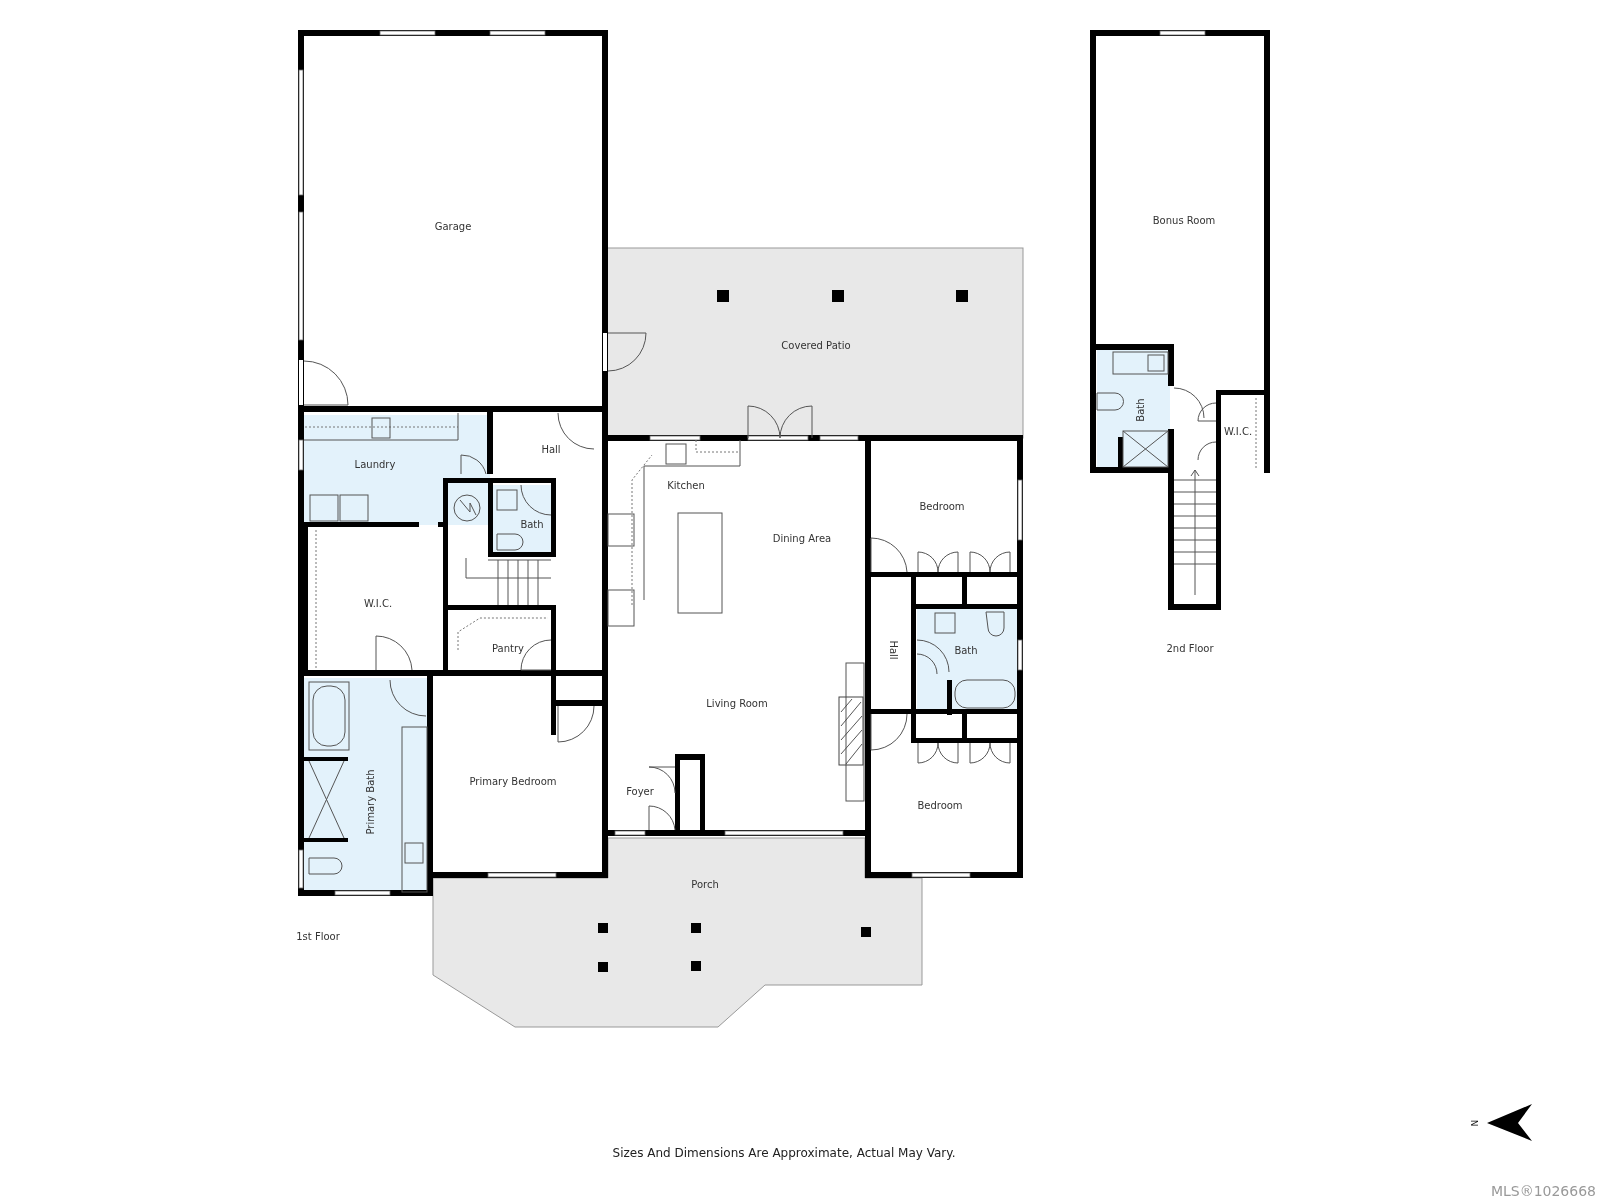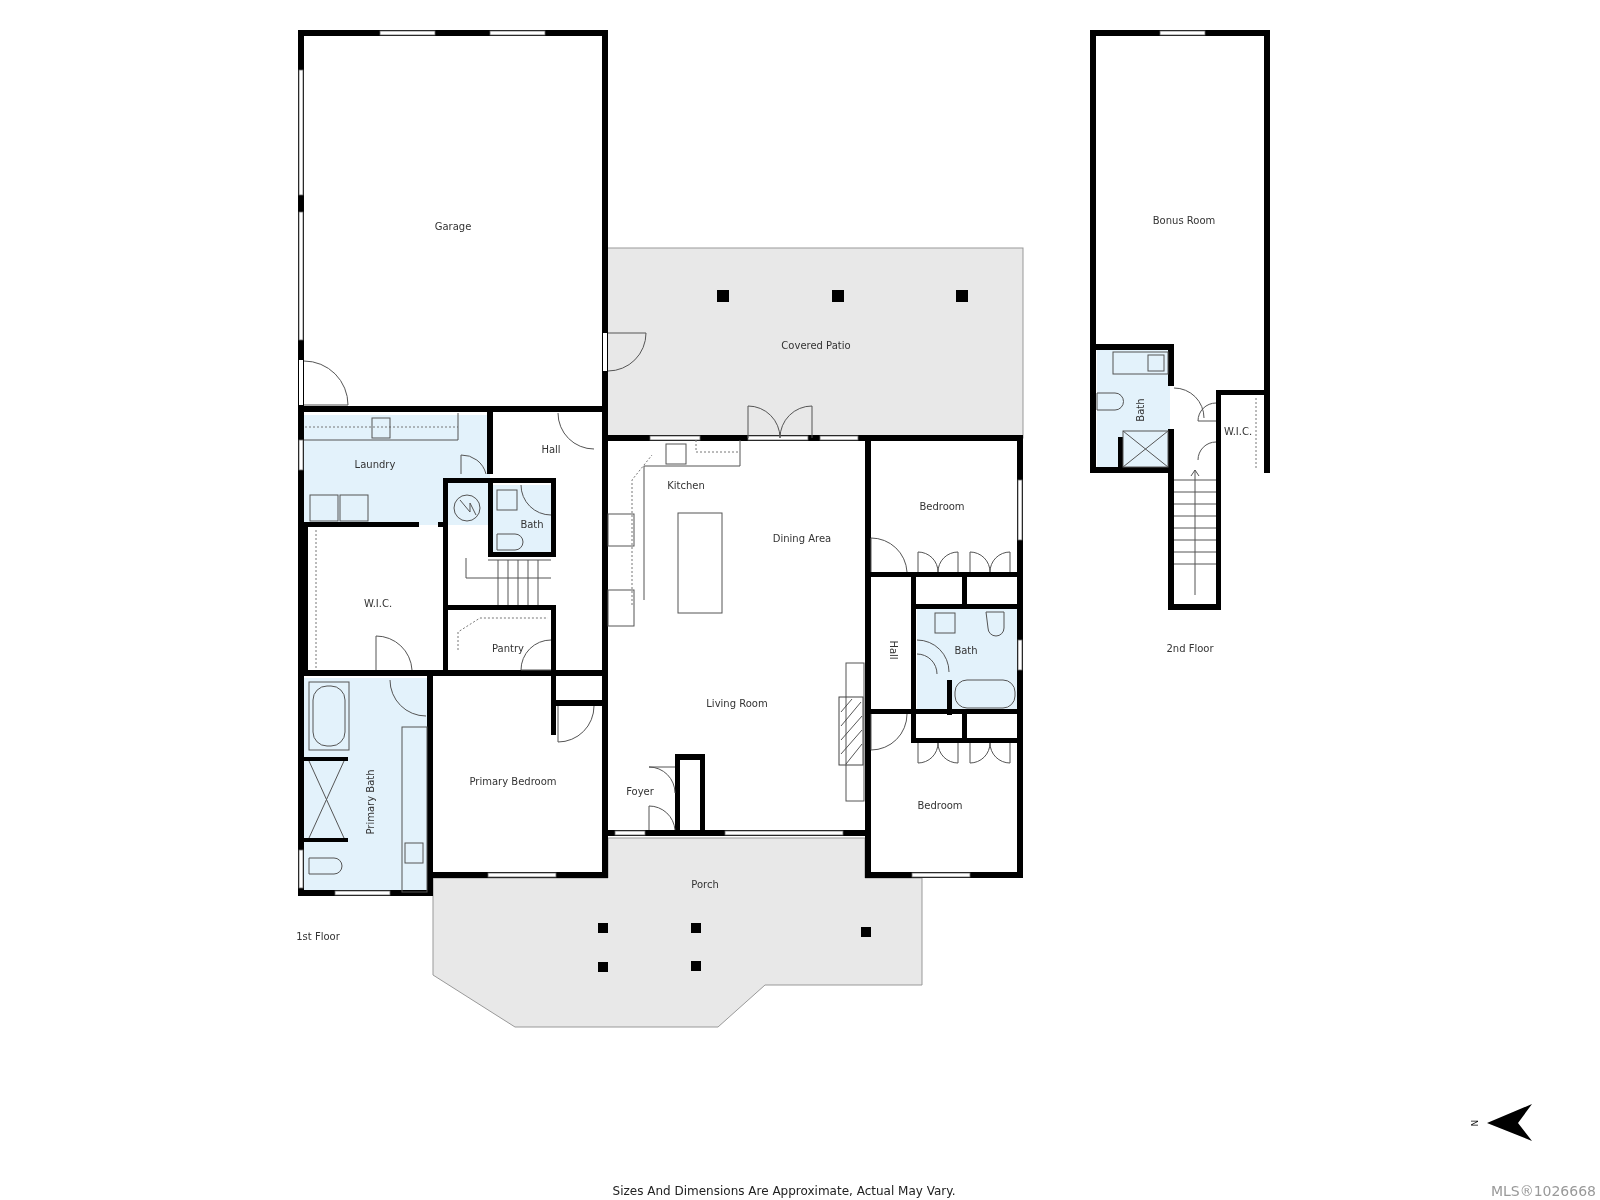--- a/index.html
+++ b/index.html
@@ -222,14 +222,14 @@
   <text class="lbl" x="1184" y="224">Bonus Room</text>
   <text class="lbl" x="0" y="0" transform="translate(1144,410) rotate(-90)">Bath</text>
   <text class="lbl" x="1238" y="435">W.I.C.</text>
   <text class="lbl" x="318" y="940">1st Floor</text>
   <text class="lbl" x="1190" y="652">2nd Floor</text>
 
   <polygon points="1487,1123 1532,1104 1518,1123 1532,1141" fill="#000"></polygon>
   <text x="0" y="0" transform="translate(1471,1123) rotate(90)" style="font-size:9px;fill:#000;text-anchor:middle;font-family:'DejaVu Sans',sans-serif;">N</text>
 </svg>
 
-<div class="txt-foot" style="left:0;width:1568px;top:1184px;text-align:center;font-size:12px;">Sizes And Dimensions Are Approximate, Actual May Vary.</div>
+<div class="txt-foot" style="left:0;width:1568px;top:1146px;text-align:center;font-size:12px;">Sizes And Dimensions Are Approximate, Actual May Vary.</div>
 <div class="txt-foot" style="right:4px;top:1183px;font-size:14px;color:#999;">MLS®1026668</div>
 
 </body></html>

